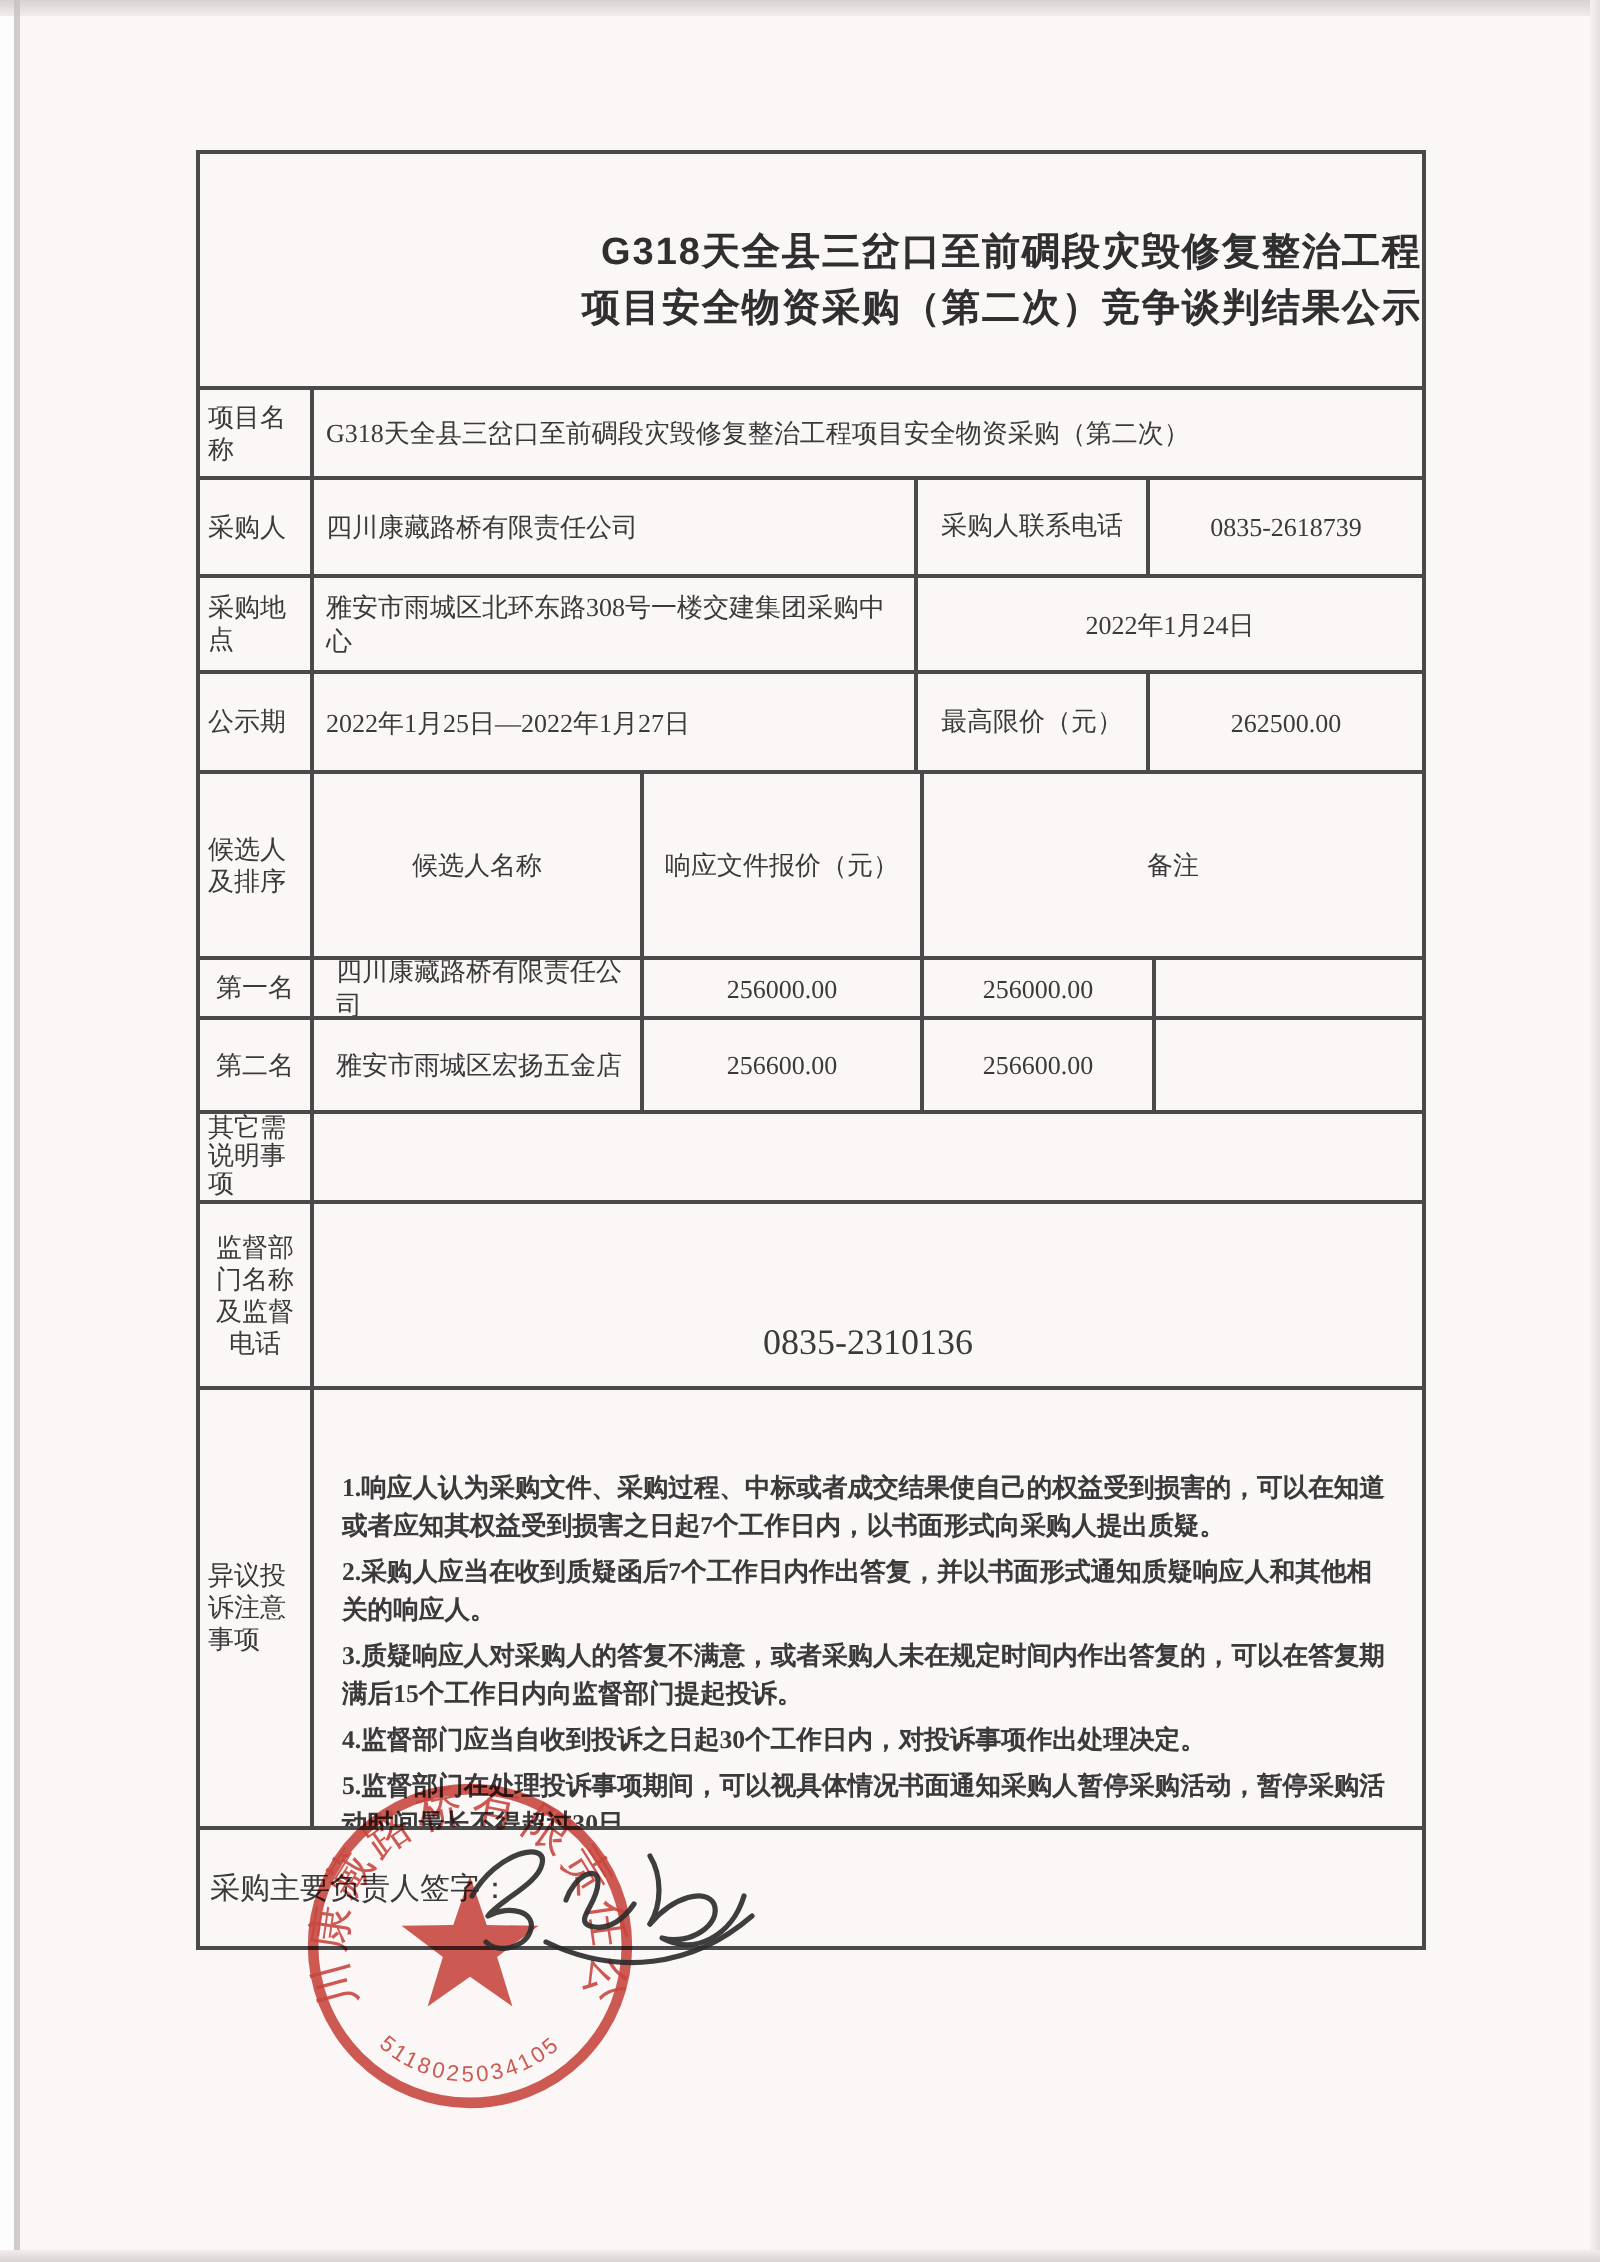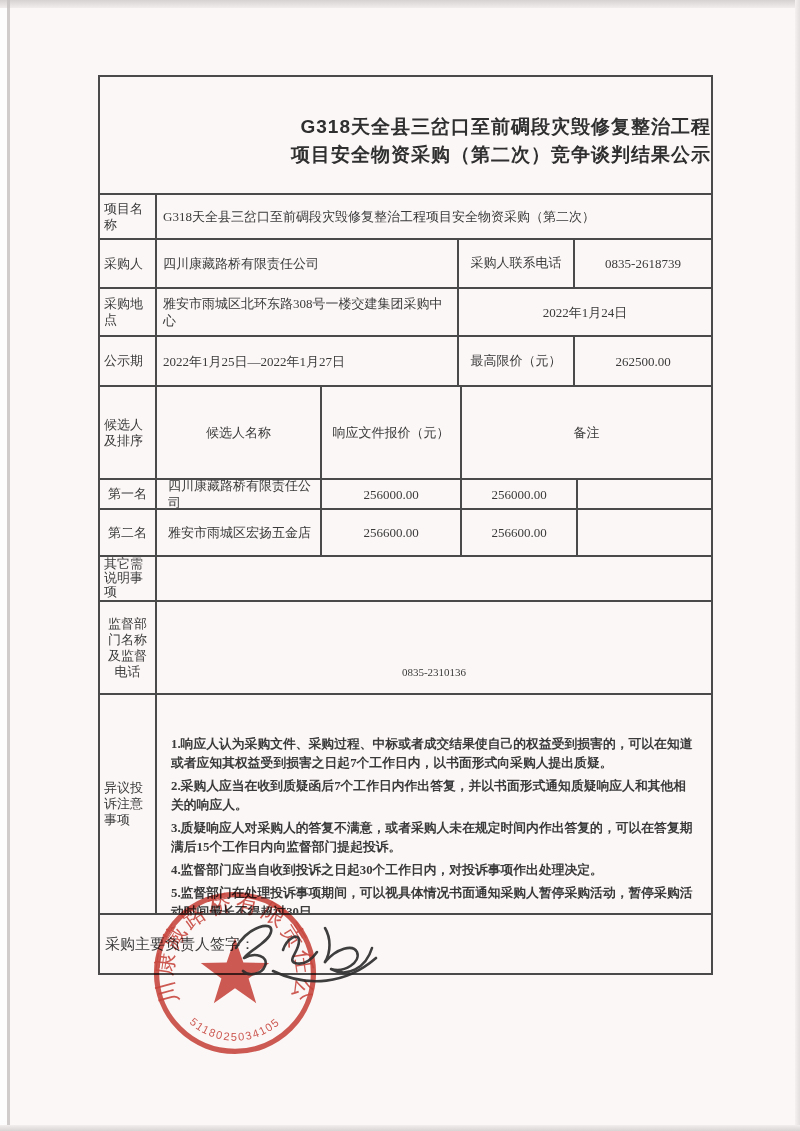--- a/index.html
+++ b/index.html
@@ -43,21 +43,21 @@
     height:118px;border-bottom:2px solid var(--bd);box-sizing:border-box;
     display:flex;flex-direction:column;justify-content:flex-end;align-items:flex-end;
     padding-bottom:24px;
     font-family:"Liberation Sans",sans-serif;font-weight:bold;
     font-size:19px;line-height:28px;letter-spacing:1px;color:#2f2f2f;text-align:center;
   }
 
   .sup-right{display:flex;flex-direction:column;flex:1 1 auto;}
   .sup-top{height:48px;border-bottom:2px solid var(--bd);box-sizing:border-box;
            display:flex;align-items:center;justify-content:center;font-size:13px;}
-  .sup-bot{flex:1;display:flex;align-items:center;justify-content:center;font-size:11px;margin-top:48px;}
+  .sup-bot{flex:1;display:flex;align-items:center;justify-content:center;font-size:18px;margin-top:48px;}
 
   .notice-cell{display:block;padding:36px 10px 8px 10px;font-size:12.8px;line-height:19px;}
   .notice-cell p{margin:4px;font-weight:bold;}
 
   .sig-row{display:flex;align-items:center;padding:0 0 0 5px;font-size:15px;position:relative;}
 
   .stamp{position:absolute;left:129px;top:867px;width:212px;height:212px;z-index:5;
          mix-blend-mode:multiply;opacity:.9;pointer-events:none;}
   .signature{position:absolute;left:228px;top:908px;width:158px;height:84px;z-index:6;pointer-events:none;}
 </style>

